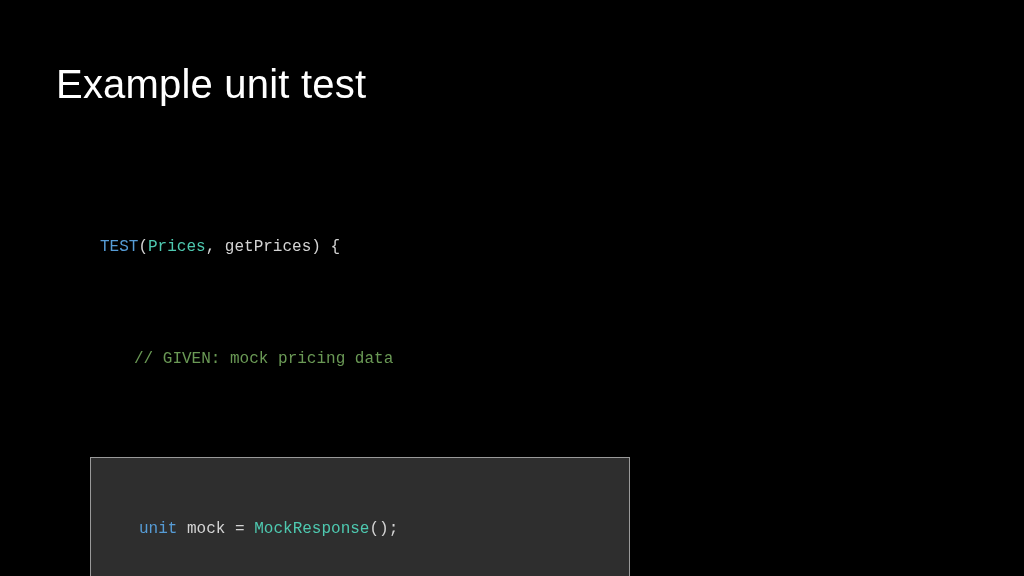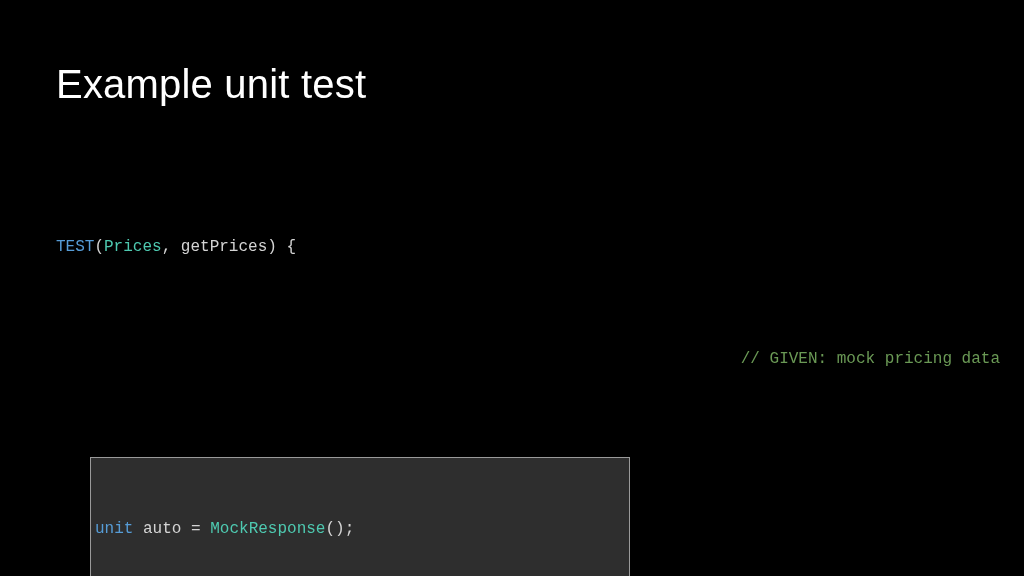--- a/index.html
+++ b/index.html
@@ -10,40 +10,41 @@
     background: #000000;
     font-family: "Segoe UI", "Helvetica Neue", Arial, sans-serif;
     overflow: hidden;
     -webkit-font-smoothing: antialiased;
   }
   .slide {
     width: 1024px;
     height: 576px;
     position: relative;
     box-sizing: border-box;
-    padding: 62px 24px 0 56px;
+    padding: 62px 35px 0 56px;
   }
   .title {
     color: #ffffff;
     font-size: 40px;
     font-weight: 400;
     margin: 0 0 42px 0;
     letter-spacing: 0.2px;
   }
   .code {
     font-family: Consolas, "Courier New", monospace;
     font-size: 16px;
     line-height: 28px;
     color: #d4d4d4;
     white-space: pre;
   }
   .code .row {
     display: block;
+    margin-left: 44px;
   }
-  .indent1 { padding-left: 34px; text-align: right; }
+  .indent1 { padding-left: 34px; }
 
   
   .hlbox {
     display: block;
     background: #2e2e2e;
     border: 1px solid #9a9a9a;
     margin-left: 34px;
     margin-top: 0;
     padding: 1px 0 3px 0;
     width: 540px;
@@ -69,21 +70,21 @@
 
   <h1 class="title">Example unit test</h1>
 
   <div class="code">
 
     <span class="row"><span class="t-macro">TEST</span><span class="t-punc">(</span><span class="t-type">Prices</span><span class="t-punc">, </span><span class="t-var">getPrices</span><span class="t-punc">) {</span></span>
 
     <span class="row indent1 t-comment">// GIVEN: mock pricing data</span>
 
     <span class="hlbox">
-      <span class="row"><span class="t-kw">unit</span><span> </span><span class="t-var">auto</span><span class="t-punc"> = </span><span class="t-type">MockResponse</span><span class="t-punc">();</span></span>
+      <span class="row"><span class="t-kw">unit</span><span> </span><span class="t-var">mock</span><span class="t-punc"> = </span><span class="t-type">MockResponse</span><span class="t-punc">();</span></span>
       
       
     </span>
 
     
 
     
 
     
 

